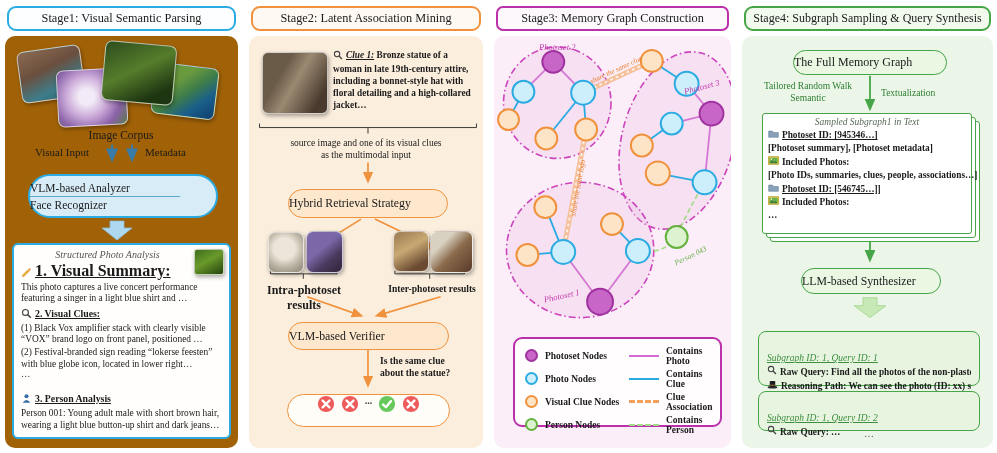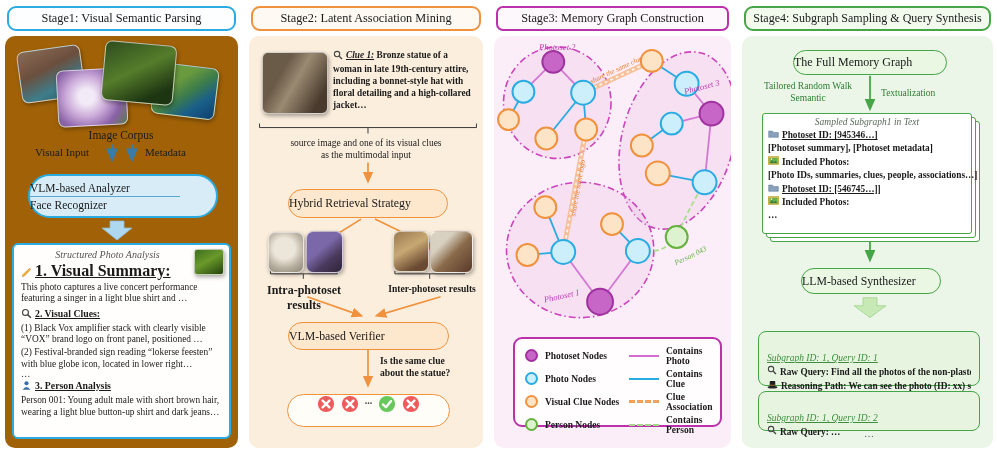--- a/index.html
+++ b/index.html
@@ -81,21 +81,21 @@
         <div class="small">This photo captures a live concert performance featuring a singer in a light blue shirt and …</div>
         <div class="small" style="margin-top:3px;">
           <span class="ic"><svg width="11" height="11" viewBox="0 0 16 16">
                 <circle cx="6.5" cy="6.5" r="4.3" fill="none" stroke="#444" stroke-width="1.7"></circle>
                 <line x1="10" y1="10" x2="14.3" y2="14.3" stroke="#444" stroke-width="2.2"></line>
               </svg></span><span class="bold und" style="font-size:9.8px;">2. Visual Clues:</span>
         </div>
         <div class="small">(1) Black Vox amplifier stack with clearly visible “VOX” brand logo on front panel, positioned …</div>
         <div class="small" style="margin-top:1px;">(2) Festival-branded sign reading “lokerse feesten” with blue globe icon, located in lower right…</div>
         <div class="small" style="line-height:8px;">…</div>
-        <div class="small" style="margin-top:2px;">
+        <div class="small" style="margin-top:15px;">
           <span class="ic"><svg width="11" height="11" viewBox="0 0 16 16">
                 <circle cx="8" cy="4.8" r="3" fill="#3a6ea8"></circle>
                 <path d="M2.3 14 q5.7-7.5 11.4 0 z" fill="#3a6ea8"></path>
               </svg></span><span class="bold und" style="font-size:9.8px;">3. Person Analysis</span>
         </div>
         <div class="small">Person 001: Young adult male with short brown hair, wearing a light blue button-up shirt and dark jeans…</div>
       </div>
     </div>
   </div>
 

